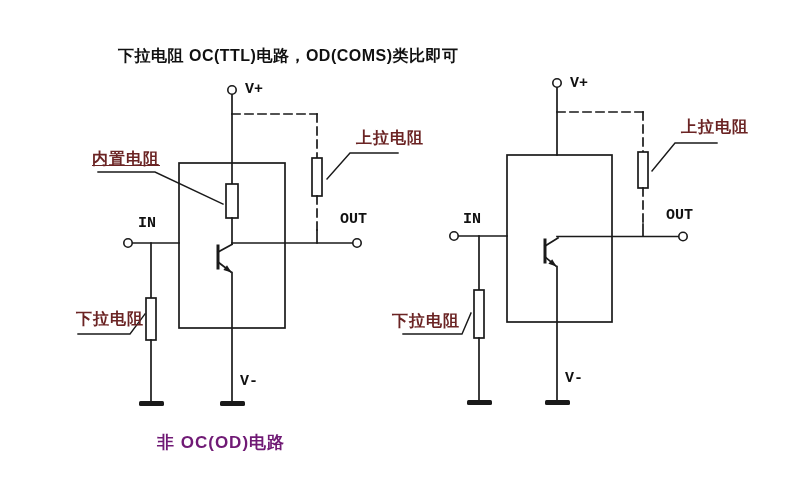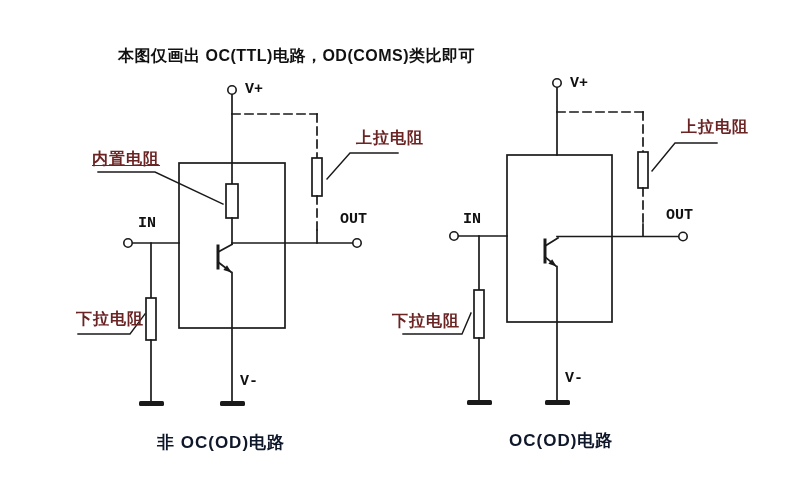--- a/index.html
+++ b/index.html
@@ -5,21 +5,21 @@
   html,body{margin:0;padding:0;background:#fff;}
   .stage{
     position:relative;width:800px;height:500px;background:#ffffff;overflow:hidden;
     font-family:"Liberation Sans",sans-serif;
   }
   .stage svg{position:absolute;left:0;top:0;}
   .txt{position:absolute;white-space:nowrap;color:#111;}
   .title{font-size:16px;font-weight:600;letter-spacing:0.5px;color:#111;}
   .pin{font-family:"Liberation Mono","DejaVu Sans Mono",monospace;font-weight:bold;font-size:15px;color:#111;}
   .complabel{font-size:16px;font-weight:bold;color:#6b2424;letter-spacing:1px;}
-  .caption{font-size:17px;font-weight:600;color:#0f172a;letter-spacing:1px;}
+  .caption{font-size:17px;font-weight:600;color:#701a75;letter-spacing:1px;}
 </style>
 </head>
 <body>
 
 <div class="stage">
 
   <svg width="800" height="500" viewBox="0 0 800 500">
 
     <g stroke="#1a1a1a" stroke-width="1.7" fill="none" stroke-linecap="square">
 
@@ -93,32 +93,31 @@
 
       <circle cx="557" cy="83" r="4.2" fill="#ffffff" stroke-width="1.6"></circle>
       <circle cx="454" cy="236" r="4.2" fill="#ffffff" stroke-width="1.6"></circle>
       <circle cx="683" cy="236.5" r="4.2" fill="#ffffff" stroke-width="1.6"></circle>
 
       <polyline points="717,143 675,143 652,171" stroke-width="1.4"></polyline>
       <polyline points="403,334 462,334 471,313" stroke-width="1.4"></polyline>
     </g>
   </svg>
 
-  <div class="txt title" style="left:118px;top:46px;">本图仅画出 OC(TTL)电路，OD(COMS)类比即可</div>
+  <div class="txt title" style="left:118px;top:46px;">下拉电阻 OC(TTL)电路，OD(COMS)类比即可</div>
 
   <div class="txt pin" style="left:245px;top:81px;">V+</div>
   <div class="txt pin" style="left:138px;top:215px;">IN</div>
   <div class="txt pin" style="left:340px;top:211px;">OUT</div>
   <div class="txt pin" style="left:240px;top:373px;">V-</div>
   <div class="txt complabel" style="left:92px;top:149px;text-decoration:underline;">内置电阻</div>
   <div class="txt complabel" style="left:356px;top:128px;">上拉电阻</div>
   <div class="txt complabel" style="left:76px;top:309px;">下拉电阻</div>
   <div class="txt caption" style="left:157px;top:431px;">非 OC(OD)电路</div>
 
   <div class="txt pin" style="left:570px;top:75px;">V+</div>
   <div class="txt pin" style="left:463px;top:211px;">IN</div>
   <div class="txt pin" style="left:666px;top:207px;">OUT</div>
   <div class="txt pin" style="left:565px;top:370px;">V-</div>
   <div class="txt complabel" style="left:681px;top:117px;">上拉电阻</div>
   <div class="txt complabel" style="left:392px;top:311px;">下拉电阻</div>
-  <div class="txt caption" style="left:509px;top:429px;">OC(OD)电路</div>
 
 </div>
 
 </body></html>

